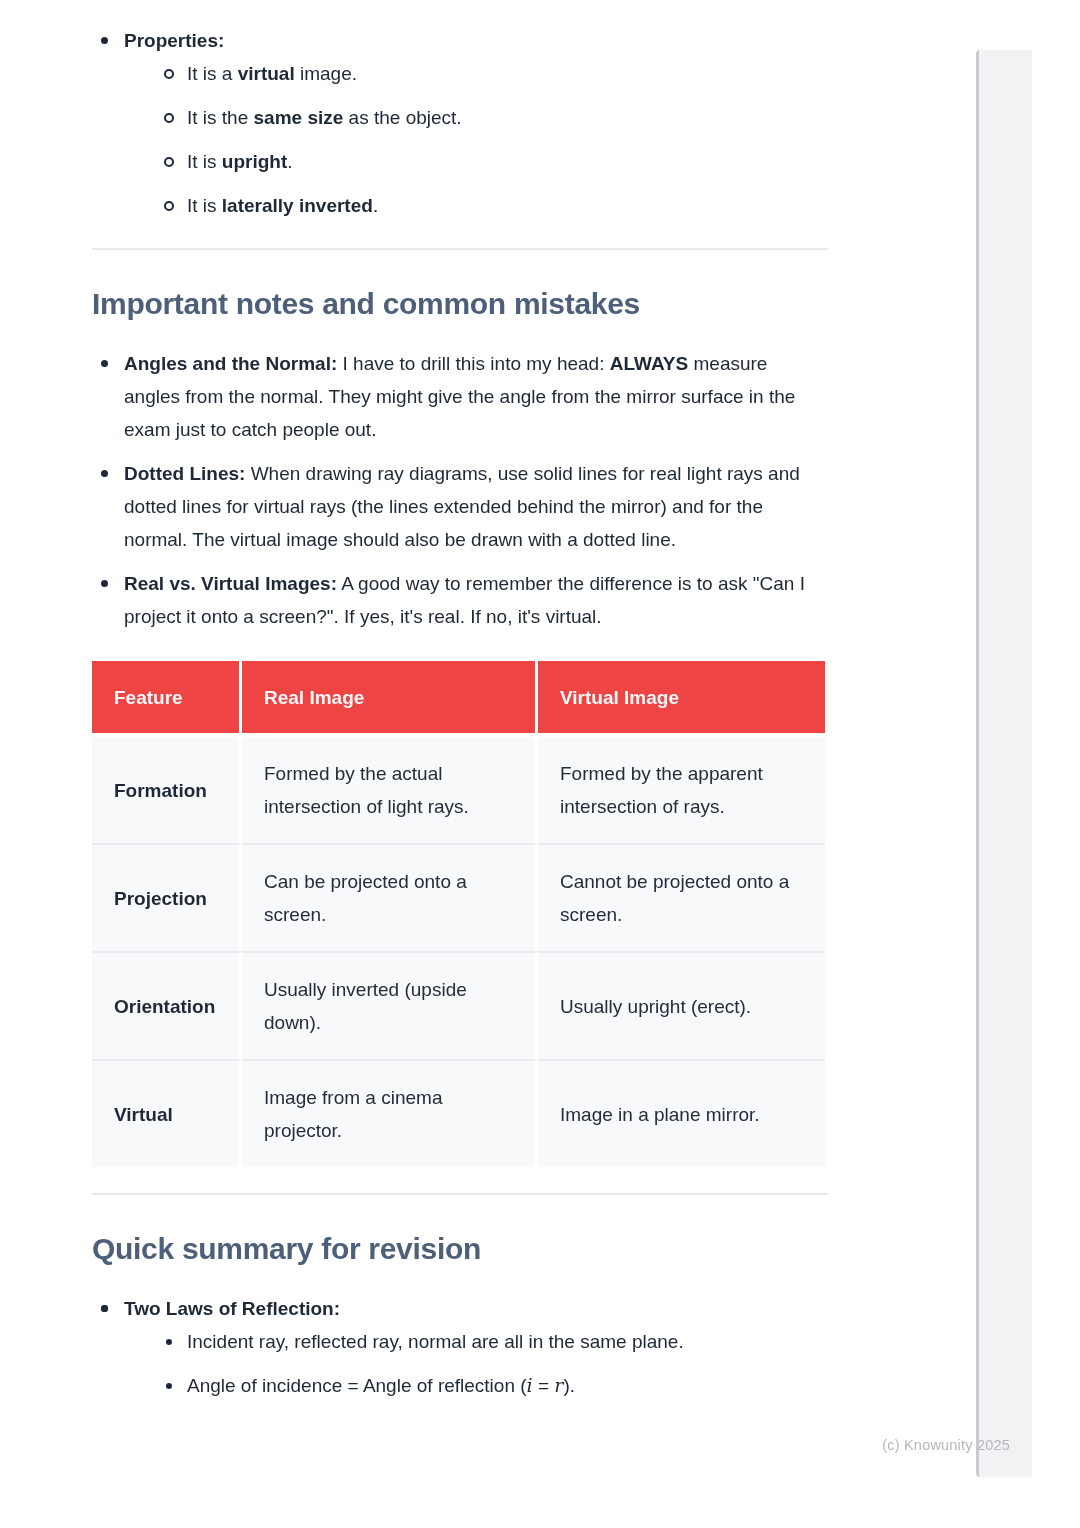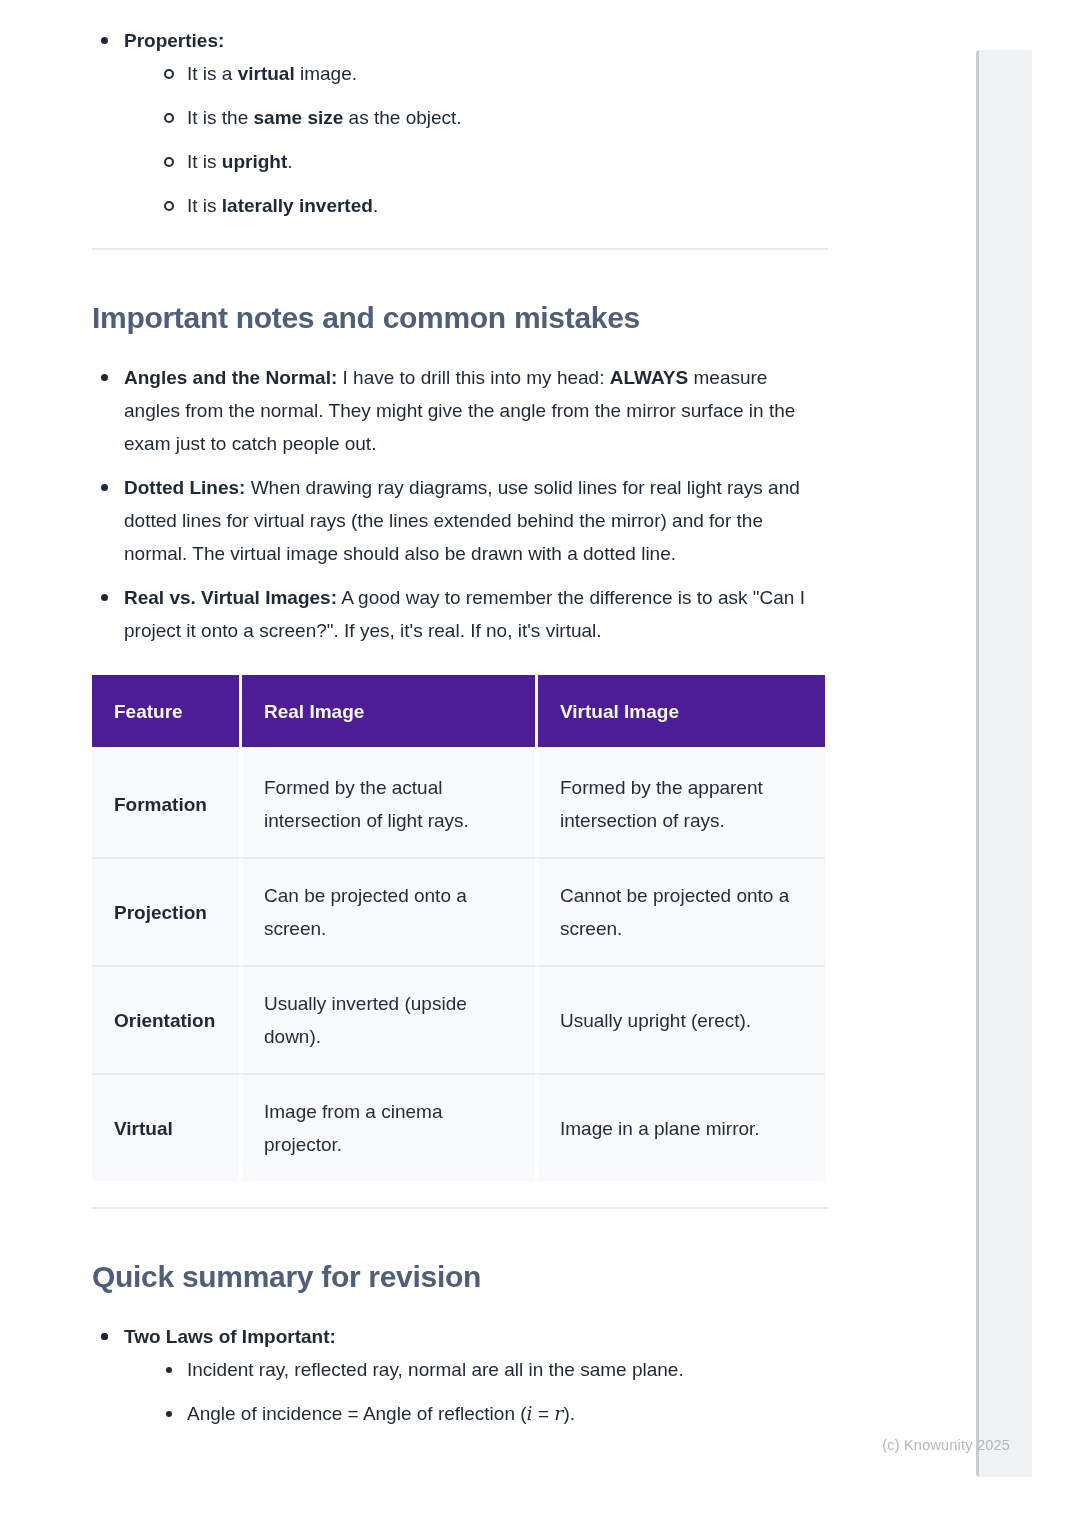--- a/index.html
+++ b/index.html
@@ -22,31 +22,31 @@
   .small-dot-marker { width: 6px; height: 6px; background: #1e2836; border-radius: 50%; left: 42px; top: 14px; }
   .sub li { padding-left: 63px; }
   .b { font-weight: 700; }
   hr.section-divider {
     border: none; border-top: 2px solid #e7e9ec;
     margin: 26px 0 0 0;
   }
   h2.section-heading {
     font-size: 30px; line-height: 37px; font-weight: 700;
     color: #4e5f79; letter-spacing: -0.3px;
-    margin: 49px 0 25px 0;
+    margin: 35px 0 25px 0;
   }
   .math-var { font-family: "DejaVu Serif", serif; font-style: italic; }
   
   table.compare {
     border-collapse: separate; border-spacing: 0;
     width: 733px; table-layout: fixed;
     margin-top: 28px; font-size: 19px;
   }
   table.compare th {
-    background: #4c1d95; color: #f7f8fa; font-weight: 600;
+    background: #ef4444; color: #f7f8fa; font-weight: 600;
     text-align: left; vertical-align: middle;
     height: 72px; padding: 0 18px 0 22px;
     box-sizing: border-box;
   }
   table.compare th:not(:last-child),
   table.compare td:not(:last-child) { border-right: 3px solid #ffffff; }
   table.compare td {
     background: #f8f9fa; vertical-align: middle;
     padding: 20px 18px 20px 22px; line-height: 33px;
     box-sizing: border-box; color: #232d3c;
@@ -162,21 +162,21 @@
   <hr class="section-divider hr-after-table">
 
   <h2 class="section-heading">Quick summary for revision</h2>
 
   <ul>
     <li class="li-gap">
       <span class="marker dot-marker"></span>
     </li>
     <li>
       <span class="marker dot-marker"></span>
-      <span><span class="b">Two Laws of Important:</span></span>
+      <span><span class="b">Two Laws of Reflection:</span></span>
       <ul class="sub">
         <li class="li-gap">
           <span class="marker small-dot-marker"></span>
           <span><span>Incident ray, reflected ray, normal are all in the same plane.</span></span>
         </li>
         <li>
           <span class="marker small-dot-marker"></span>
           <span><span>Angle of incidence = Angle of reflection (</span><span class="math-var">i</span><span> = </span><span class="math-var">r</span><span>).</span></span>
         </li>
       </ul>

